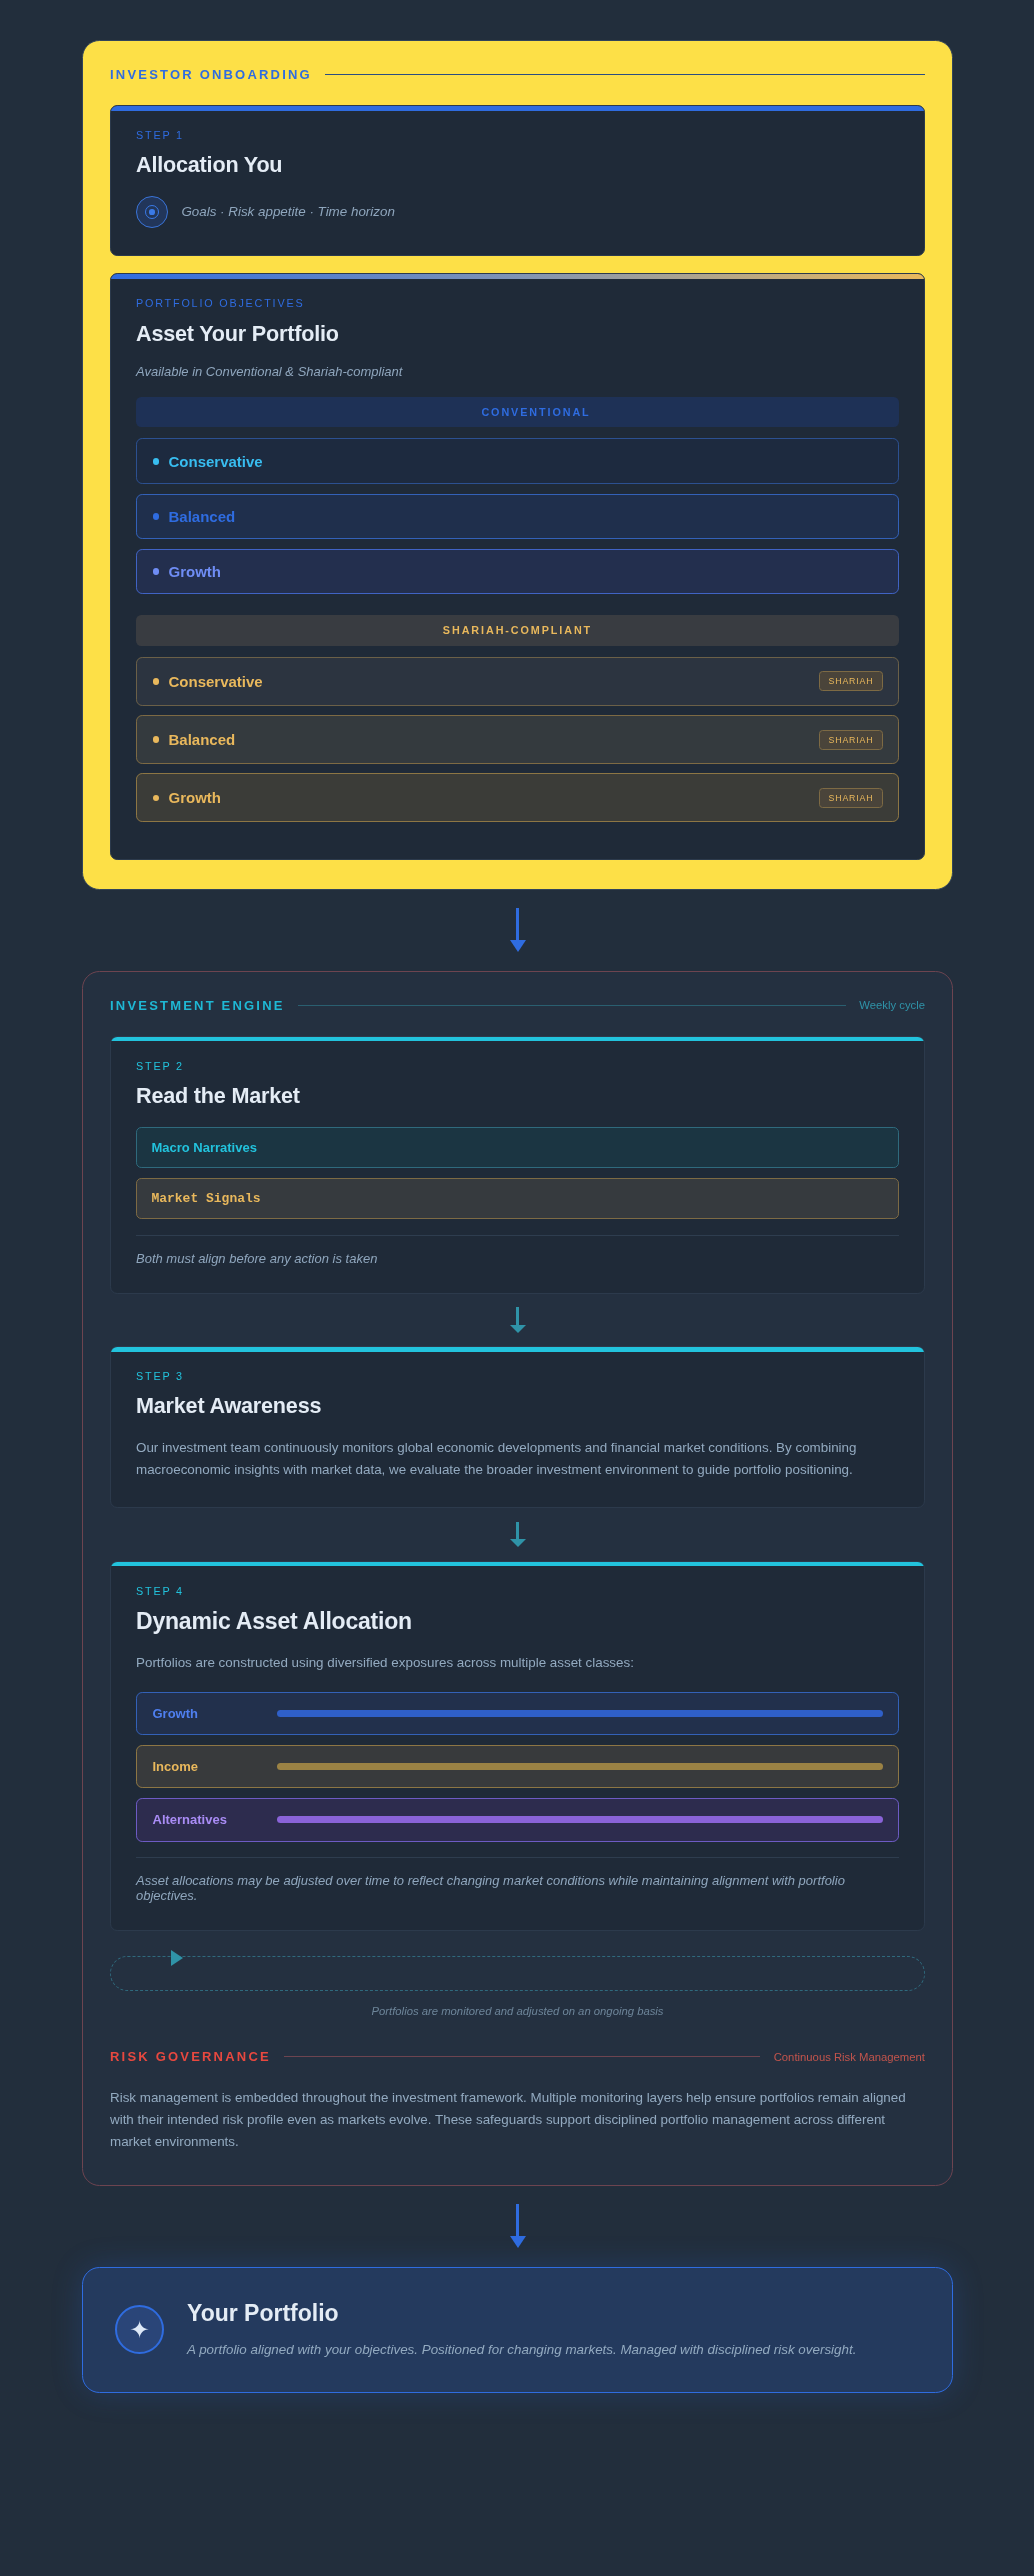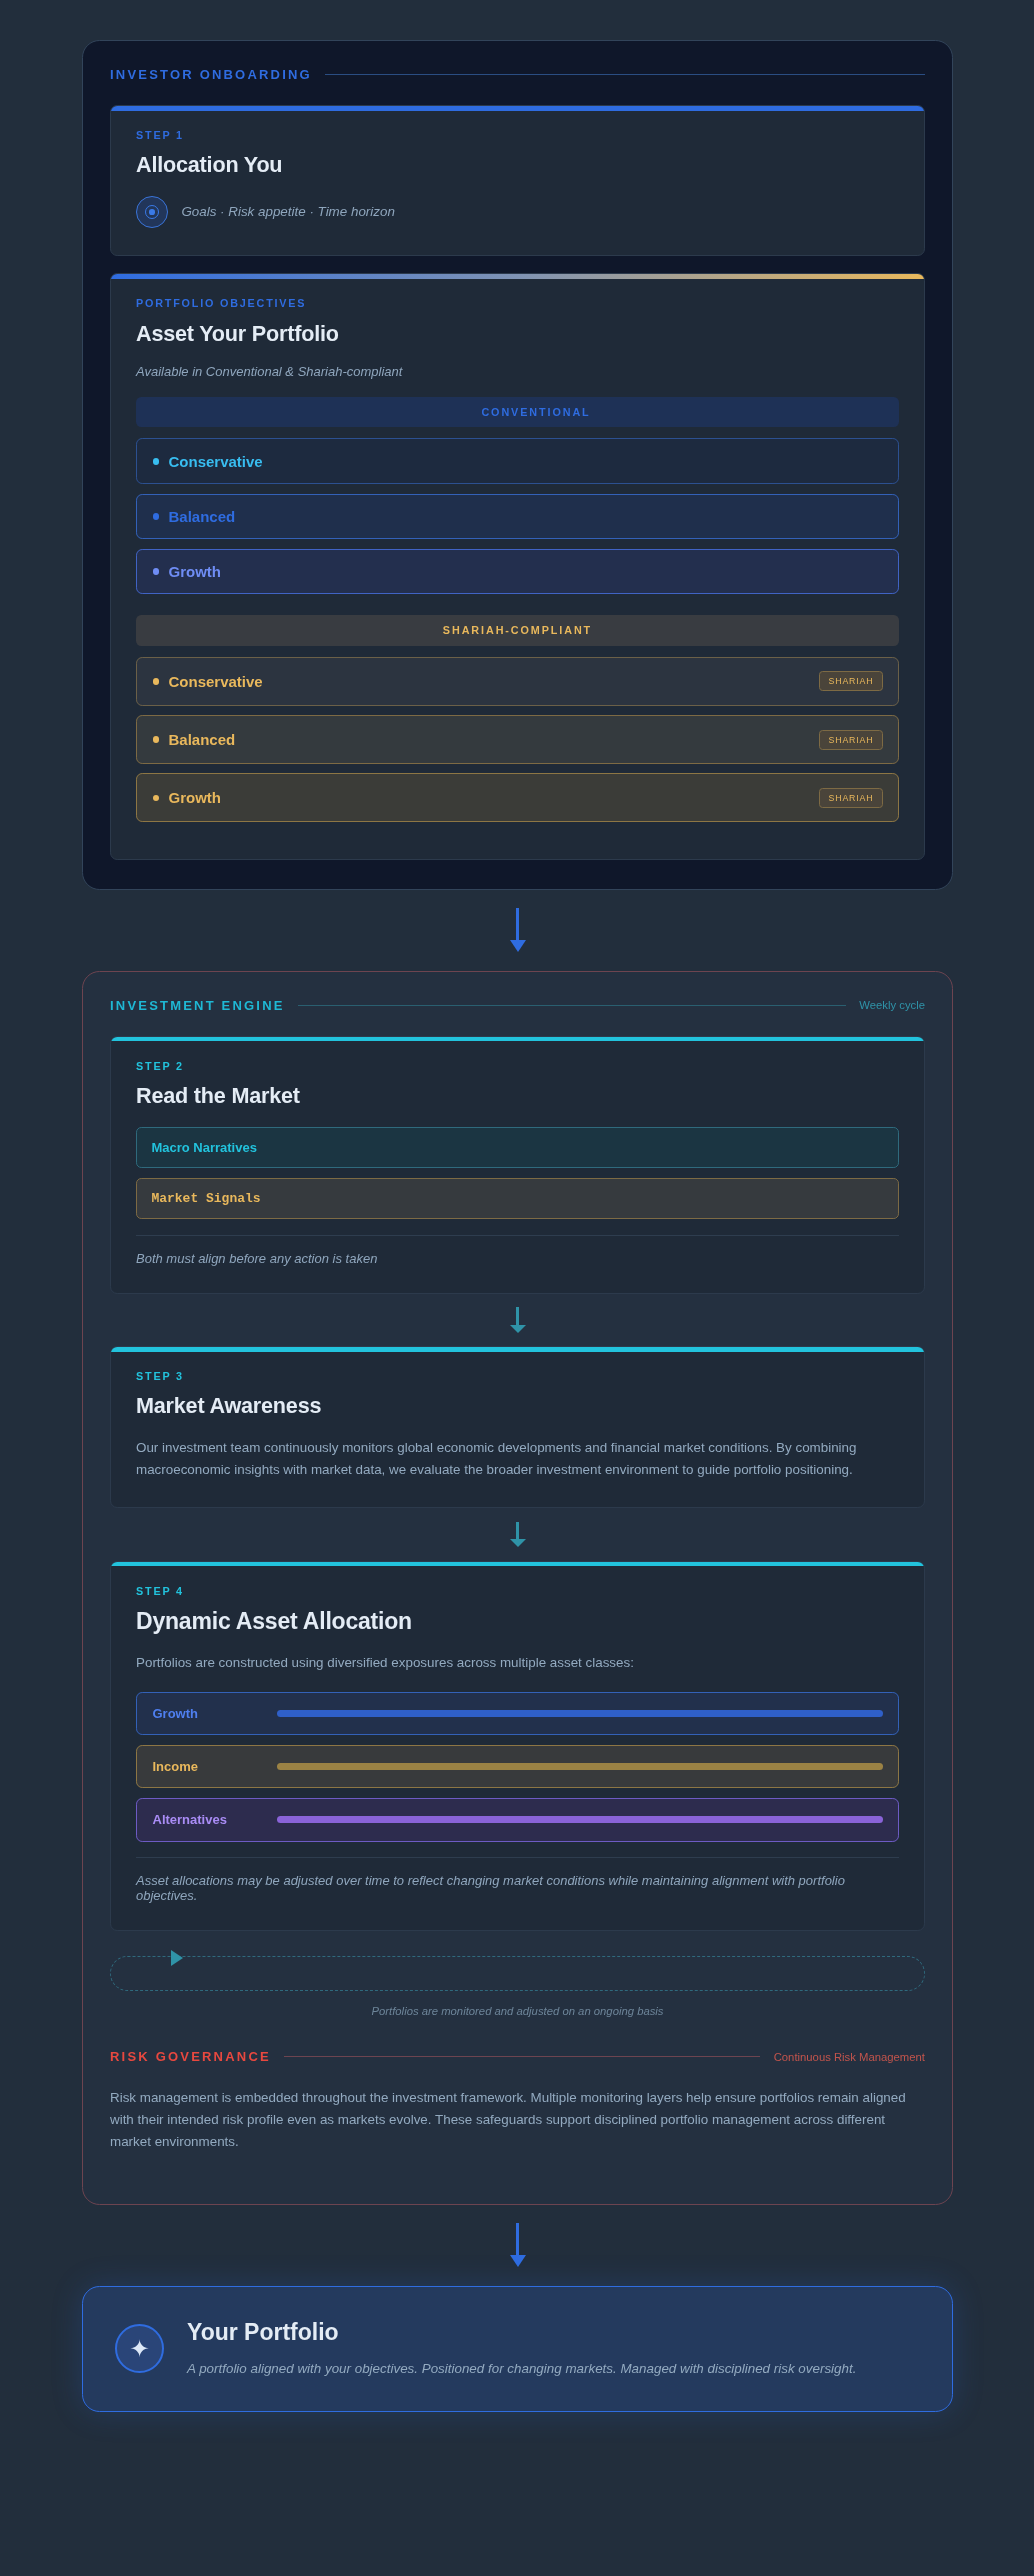--- a/index.html
+++ b/index.html
@@ -18,27 +18,27 @@
     padding: 40px 82px 88px 82px;
   }
 
   
   .section {
     border-radius: 17.5px;
     padding: 26px 27px 29px 27px;
     position: relative;
   }
   .sec-onboarding {
-    background: #0f172a;
+    background: #fde047;
     border: 0.8px solid #32445a;
   }
   .sec-engine {
     background: #243040;
     border: 0.8px solid #6d4450;
-    padding-bottom: 51px;
+    padding-bottom: 32px;
   }
   .sec-final {
     background: #243a5e;
     border: 1px solid #2f6ce0;
     border-radius: 17.5px;
     padding: 32px 32px;
     box-shadow: 0 0 31px rgba(46,108,224,.22);
   }
 
   
@@ -81,21 +81,21 @@
     position: absolute;
     top: 0; left: 0; right: 0;
     height: 4.6px;
   }
   .accent-blue  { background: #2f6ce0; }
   .accent-cyan  { background: #22c3dd; }
   .accent-grad  { background: linear-gradient(90deg,#2f6ce0 0%,#7f93b4 50%,#e9b85c 100%); }
 
   .step-label {
     font-size: 10.8px;
-    font-weight: 700;
+    font-weight: 400;
     letter-spacing: 1.8px;
     margin-bottom: 11.3px;
   }
   .step-label.blue { color: #2f6ce0; }
   .step-label.cyan { color: #22c3dd; }
 
   .card-title {
     font-size: 21.6px;
     font-weight: 700;
     color: #e4ecf5;

